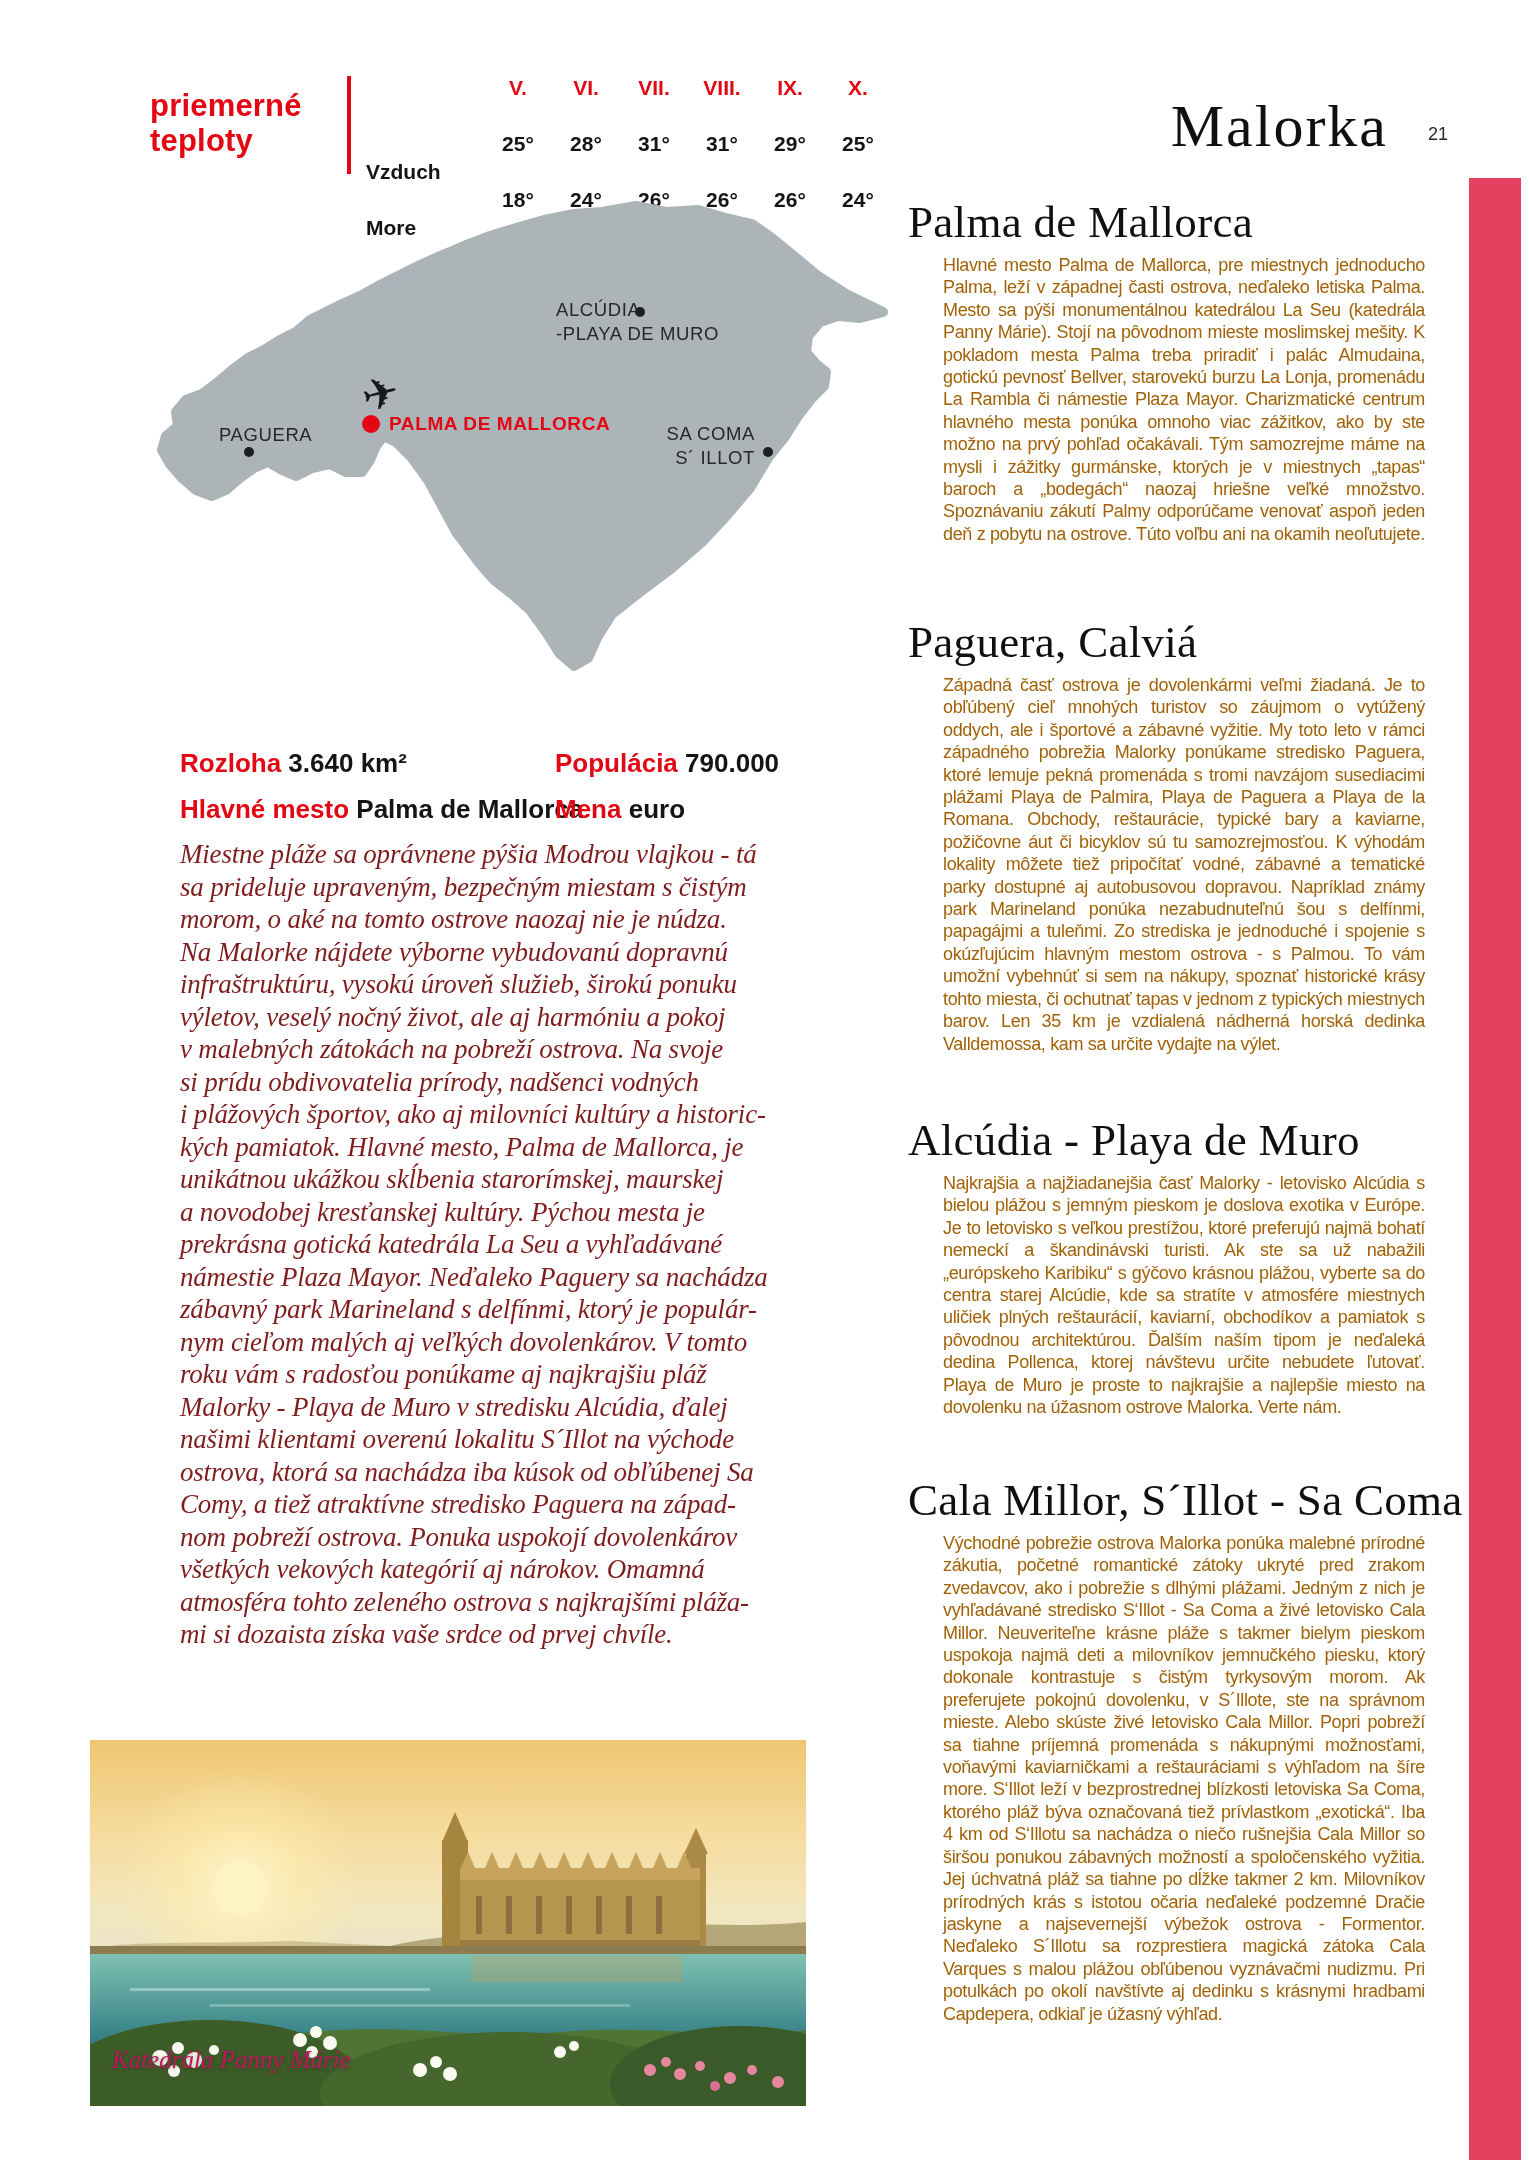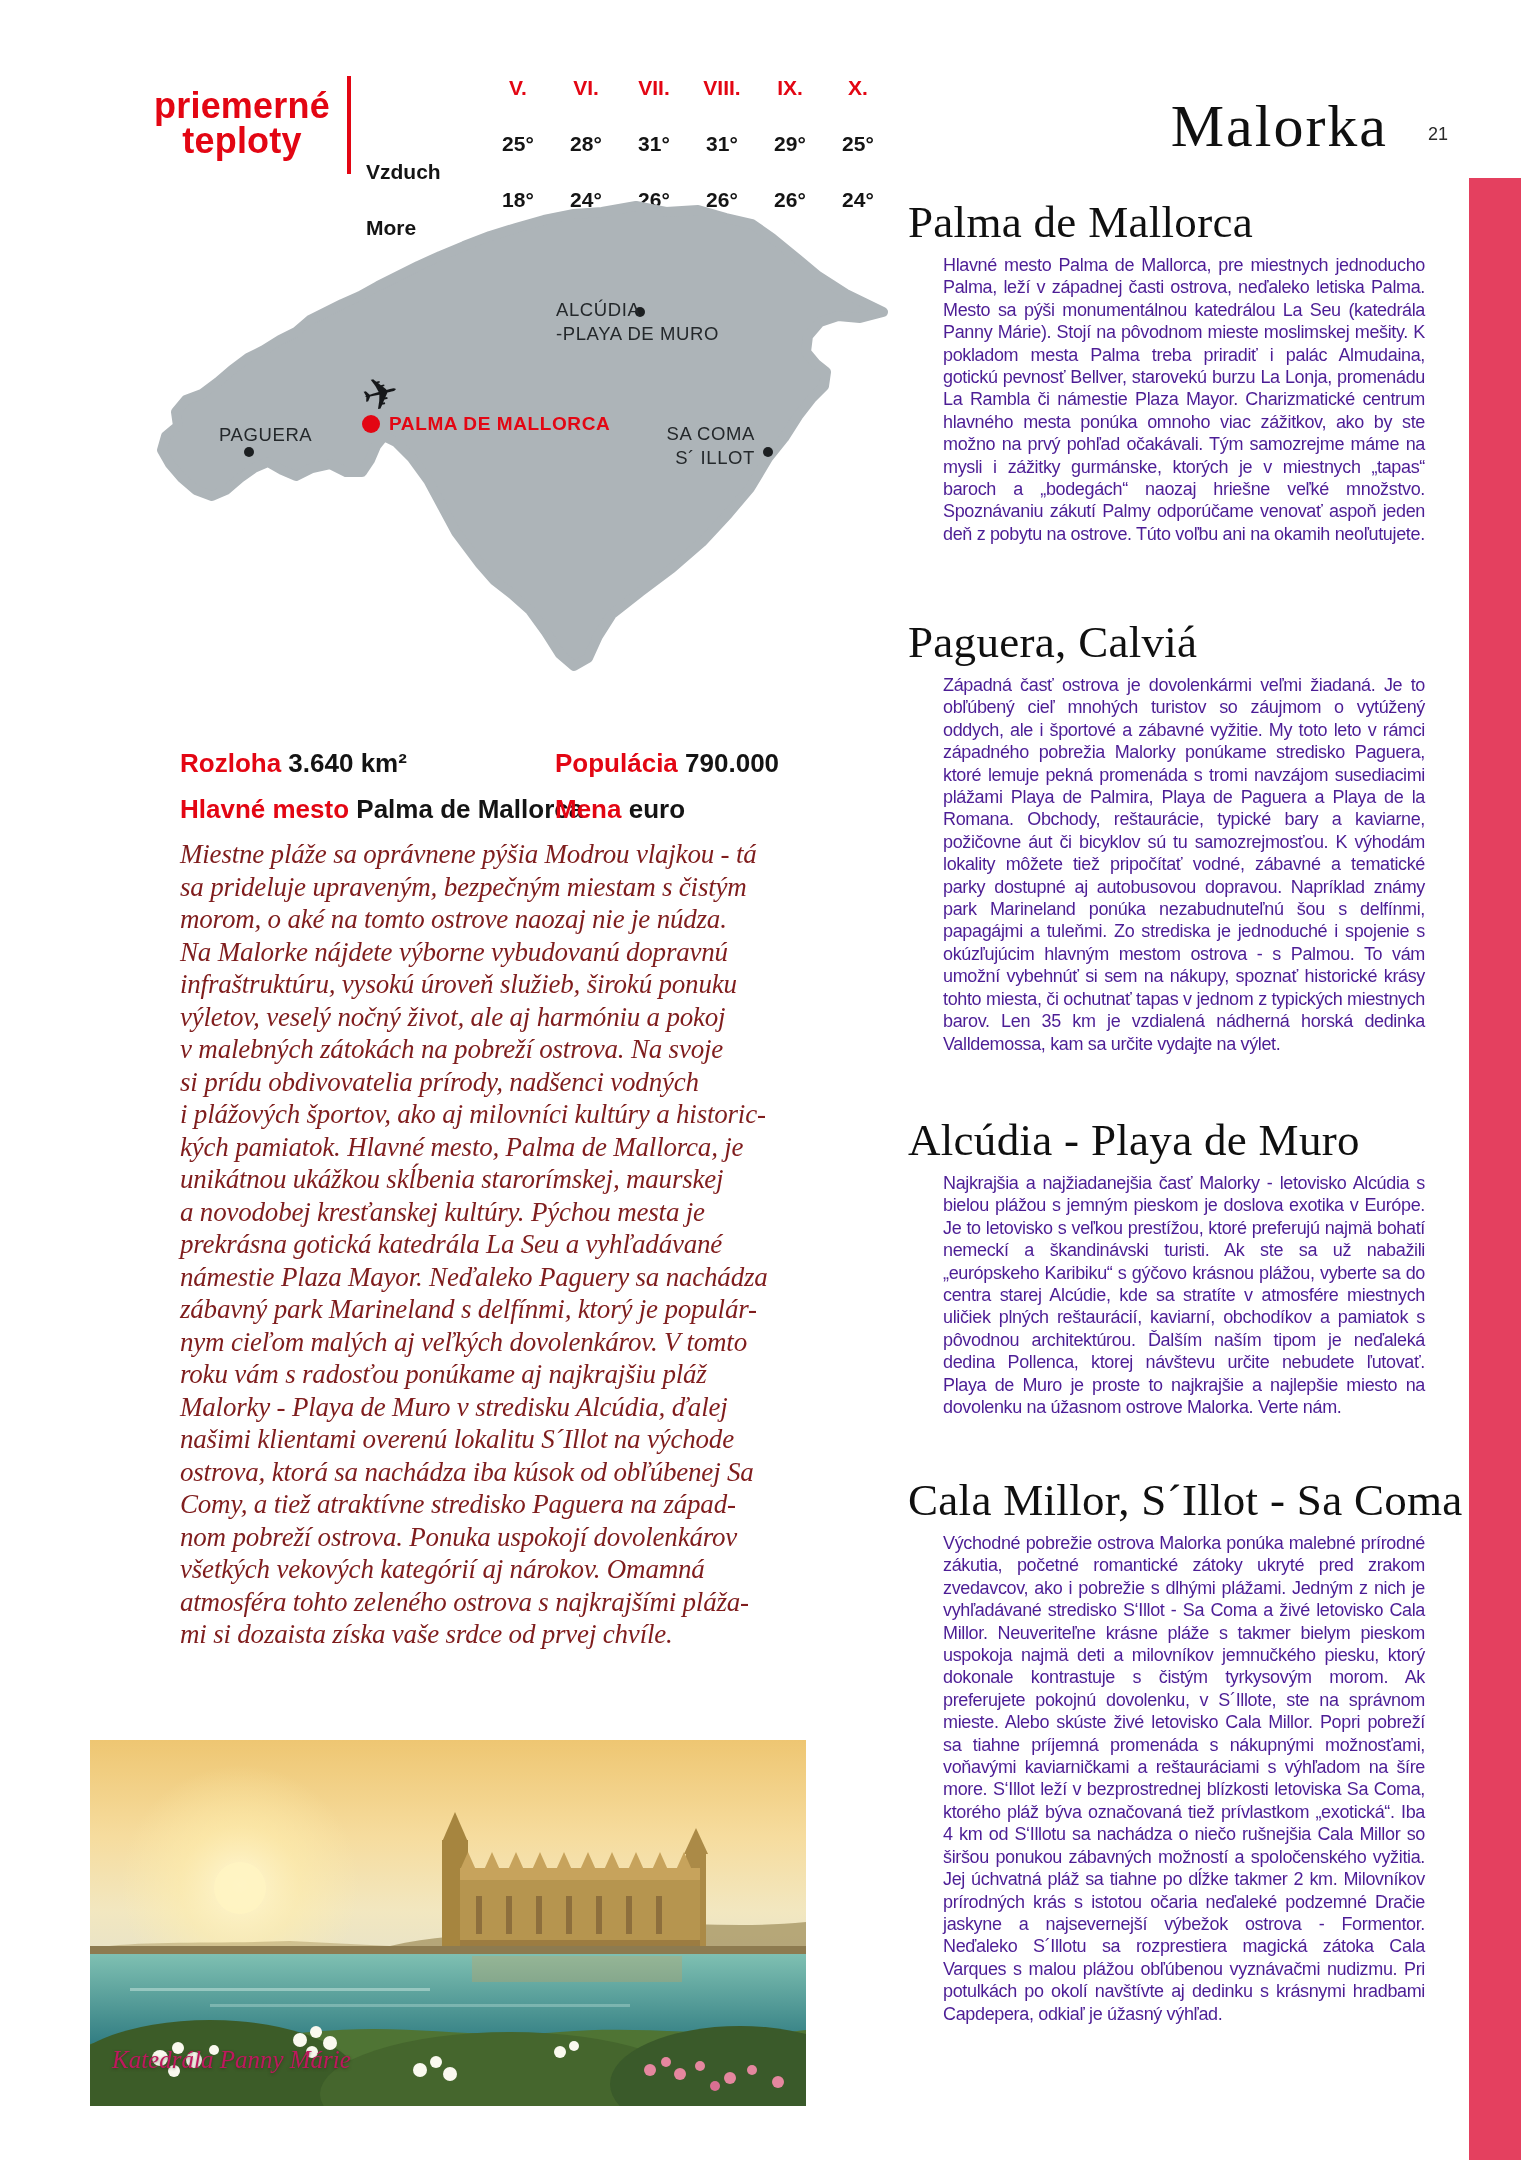--- a/index.html
+++ b/index.html
@@ -1,22 +1,22 @@
 <!DOCTYPE html>
 <html lang="sk"><head>
 <meta charset="utf-8">
 <style>
   html,body{margin:0;padding:0;background:#ffffff;}
   .page{position:relative;width:1529px;height:2160px;background:#fff;overflow:hidden;
         font-family:"Liberation Sans",sans-serif;color:#141414;}
   .abs{position:absolute;}
 
   
-  .temps-label{left:150px;top:88px;width:184px;text-align:center;color:#e30613;
-    font-weight:bold;font-size:36px;line-height:35px;letter-spacing:.2px;}
+  .temps-label{left:150px;top:88px;width:184px;text-align:left;color:#e30613;
+    font-weight:bold;font-size:31px;line-height:35px;letter-spacing:.2px;}
   .temps-divider{left:347px;top:76px;width:4px;height:98px;background:#e30613;}
   .ttable{left:366px;top:74px;display:grid;grid-template-columns:118px repeat(6,68px);
     font-size:21px;font-weight:bold;}
   .ttable div{height:28px;line-height:28px;}
   .tc{text-align:center;}
   .tmonth{color:#e30613;}
   .tlabel{text-align:left;color:#141414;margin-top:28px;}
 
   
   .page-title{left:1040px;top:94px;width:348px;text-align:right;
@@ -43,21 +43,21 @@
   
   .intro{left:180px;top:838px;width:690px;font-family:"Liberation Serif",serif;
     font-style:italic;font-size:27px;line-height:32.5px;color:#7f1d1d;
     white-space:pre-line;letter-spacing:-0.2px;}
 
   
   .section{left:908px;width:560px;}
   .section h2{margin:0;font-family:"Liberation Serif",serif;font-weight:400;
     font-size:45px;line-height:52px;letter-spacing:.3px;color:#101010;}
   .section p{margin:6px 0 0 35px;width:482px;font-size:18px;line-height:22.4px;
-    letter-spacing:-0.35px;text-align:justify;color:#4c1d95;hyphens:auto;}
+    letter-spacing:-0.35px;text-align:justify;color:#a16207;hyphens:auto;}
   .s1{top:196px;} .s2{top:616px;} .s3{top:1114px;} .s4{top:1474px;}
 
   
   .photo{left:90px;top:1740px;width:716px;height:366px;overflow:hidden;}
   .photo svg{display:block;}
   .caption{position:absolute;left:22px;top:306px;font-family:"Liberation Serif",serif;
     font-style:italic;font-size:25px;color:#be185d;text-shadow:0 1px 3px rgba(40,40,20,.55);}
 </style>
 </head>
 <body>

